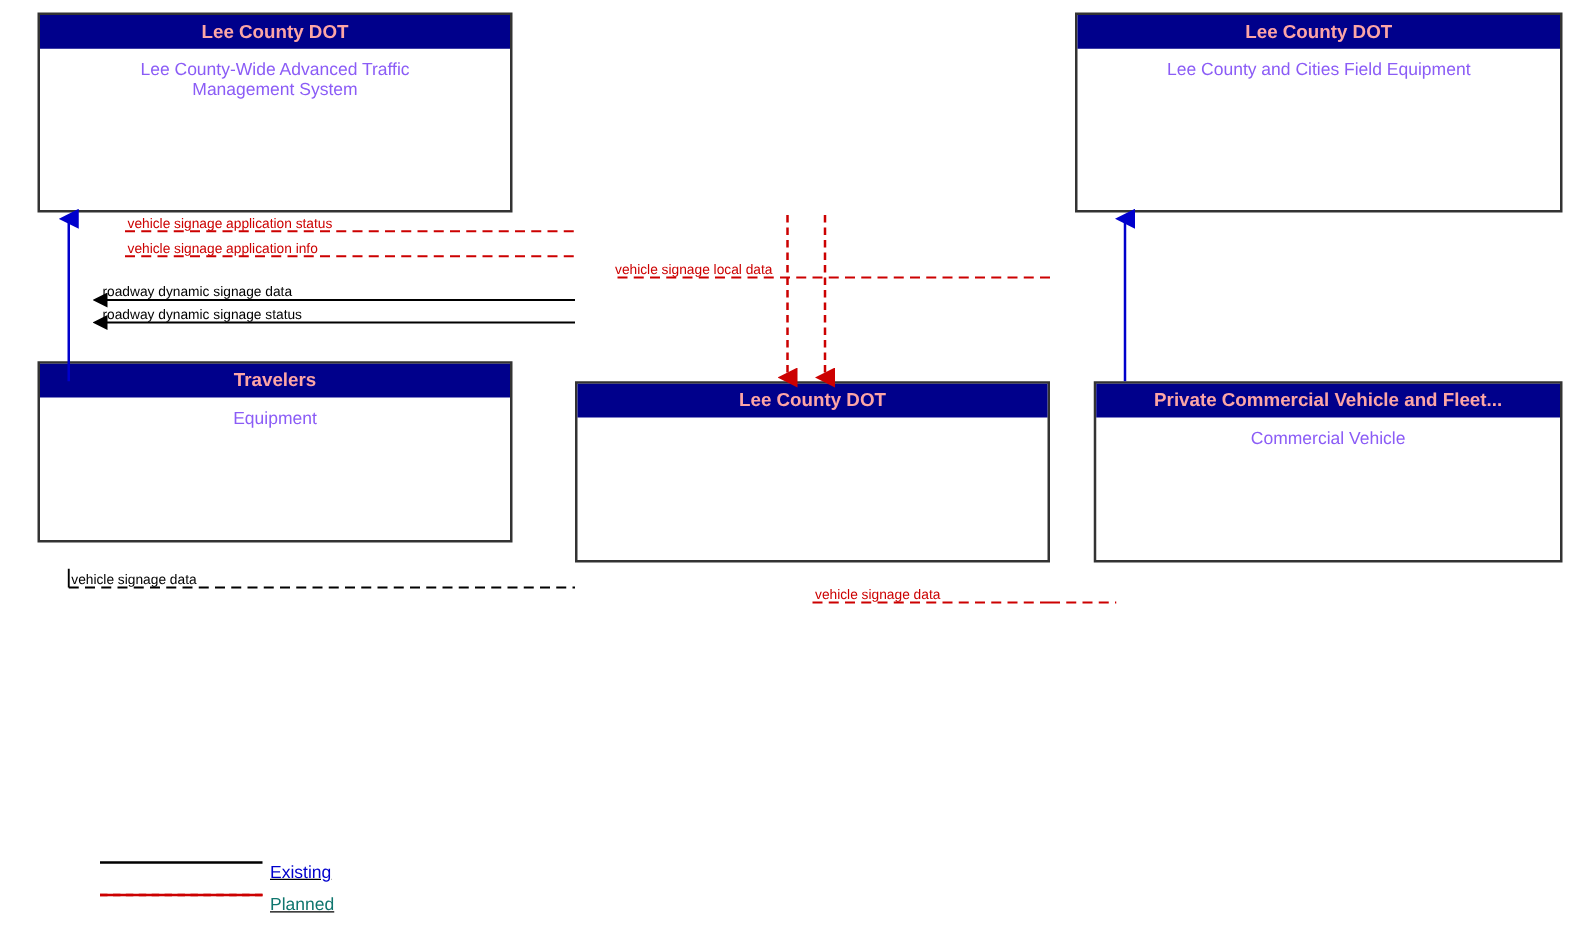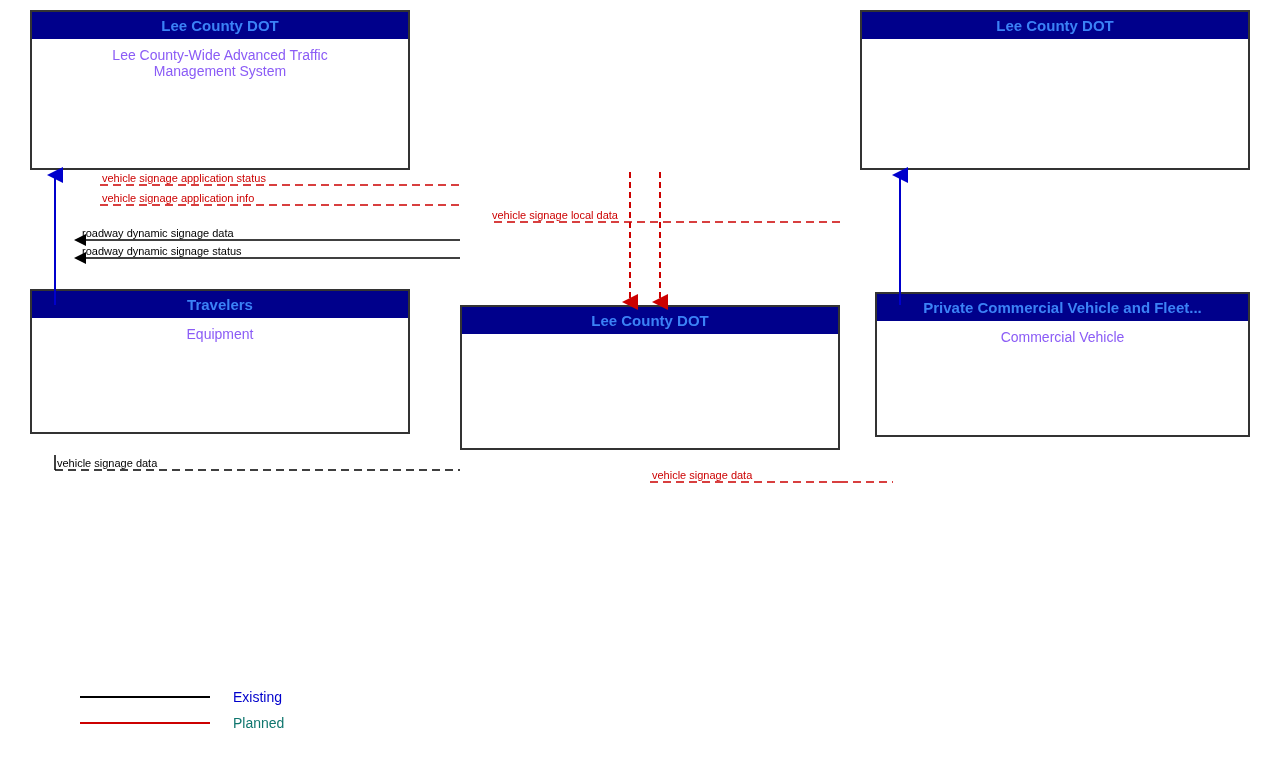--- a/index.html
+++ b/index.html
@@ -17,21 +17,21 @@
       height: 761px;
       background: #fff;
     }
     .node {
       position: absolute;
       border: 2px solid #333;
       background: #fff;
     }
     .node-header {
       background: #00008B;
-      color: #3b82f6;
+      color: #fca5a5;
       font-weight: bold;
       font-size: 15px;
       text-align: center;
       padding: 5px 8px;
     }
     .node-body {
       padding: 8px 10px;
       font-size: 14px;
       color: #8b5cf6;
       text-align: center;
@@ -47,22 +47,23 @@
     .legend {
       position: absolute;
       bottom: 30px;
       left: 80px;
       display: flex;
       flex-direction: column;
       gap: 10px;
     }
     .legend-item {
       display: flex;
-      align-items: center;
-      gap: 23px;
+      align-items: flex-start;
+      gap: 6px;
+      text-decoration: underline;
     }
     .legend-line {
       width: 130px;
       height: 2px;
     }
     .legend-line.existing {
       background: #000;
     }
     .legend-line.planned {
       background: #cc0000;
@@ -83,34 +84,37 @@
 
   <div class="node" style="left:30px; top:10px; width:380px; height:160px;">
     <div class="node-header">Lee County DOT</div>
     <div class="node-body">
       Lee County-Wide Advanced Traffic<br>Management System
     </div>
   </div>
 
   <div class="node" style="left:860px; top:10px; width:390px; height:160px;">
     <div class="node-header">Lee County DOT</div>
+    <div class="node-body">
+      Lee County and Cities Field Equipment
+    </div>
   </div>
 
   <div class="node" style="left:30px; top:289px; width:380px; height:145px;">
     <div class="node-header">Travelers</div>
     <div class="node-body">
       Equipment
     </div>
   </div>
 
   <div class="node" style="left:460px; top:305px; width:380px; height:145px;">
     <div class="node-header">Lee County DOT</div>
   </div>
 
-  <div class="node" style="left:875px; top:292px; width:375px; height:145px;">
+  <div class="node" style="left:875px; top:305px; width:375px; height:145px;">
     <div class="node-header">Private Commercial Vehicle and Fleet...</div>
     <div class="node-body">
       Commercial Vehicle
     </div>
   </div>
 
   <svg class="arrows">
     <defs>
 
       <marker id="arrow-blue-up" markerWidth="8" markerHeight="8" refX="4" refY="4" orient="auto">

